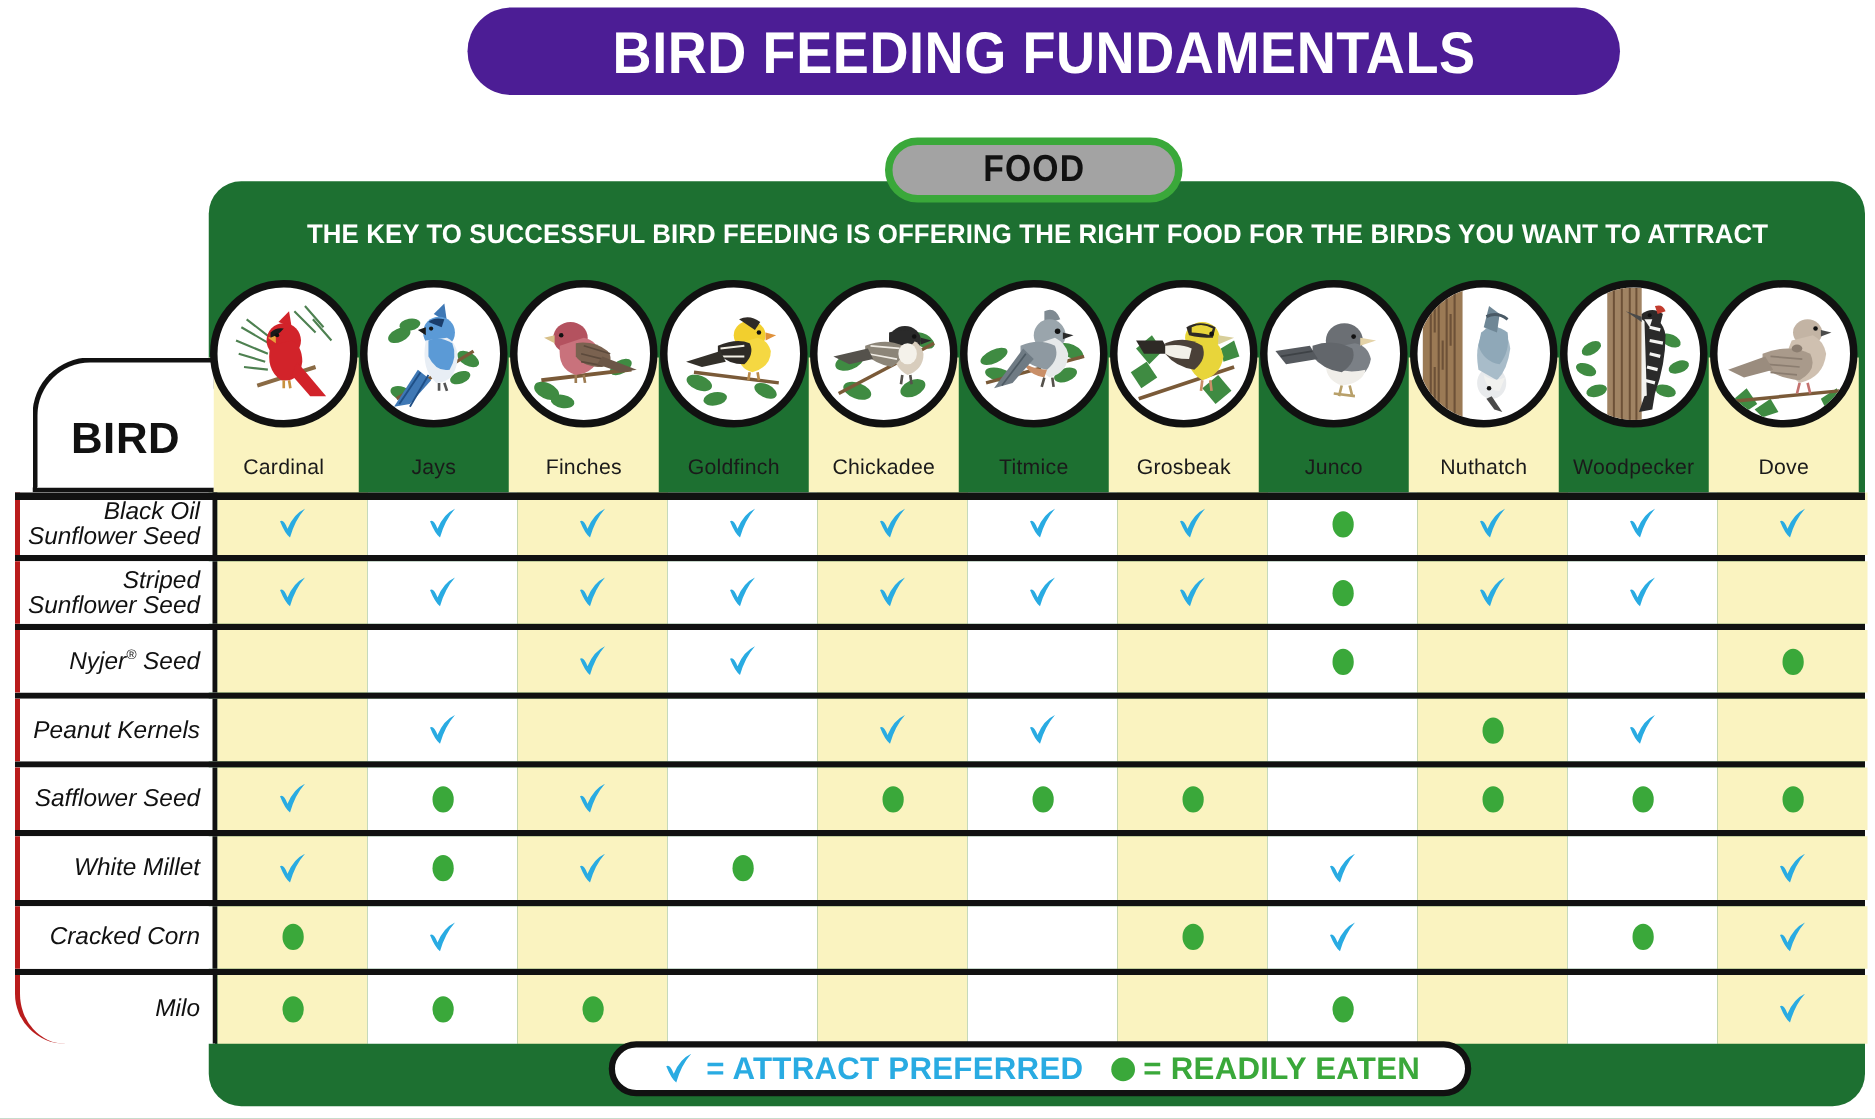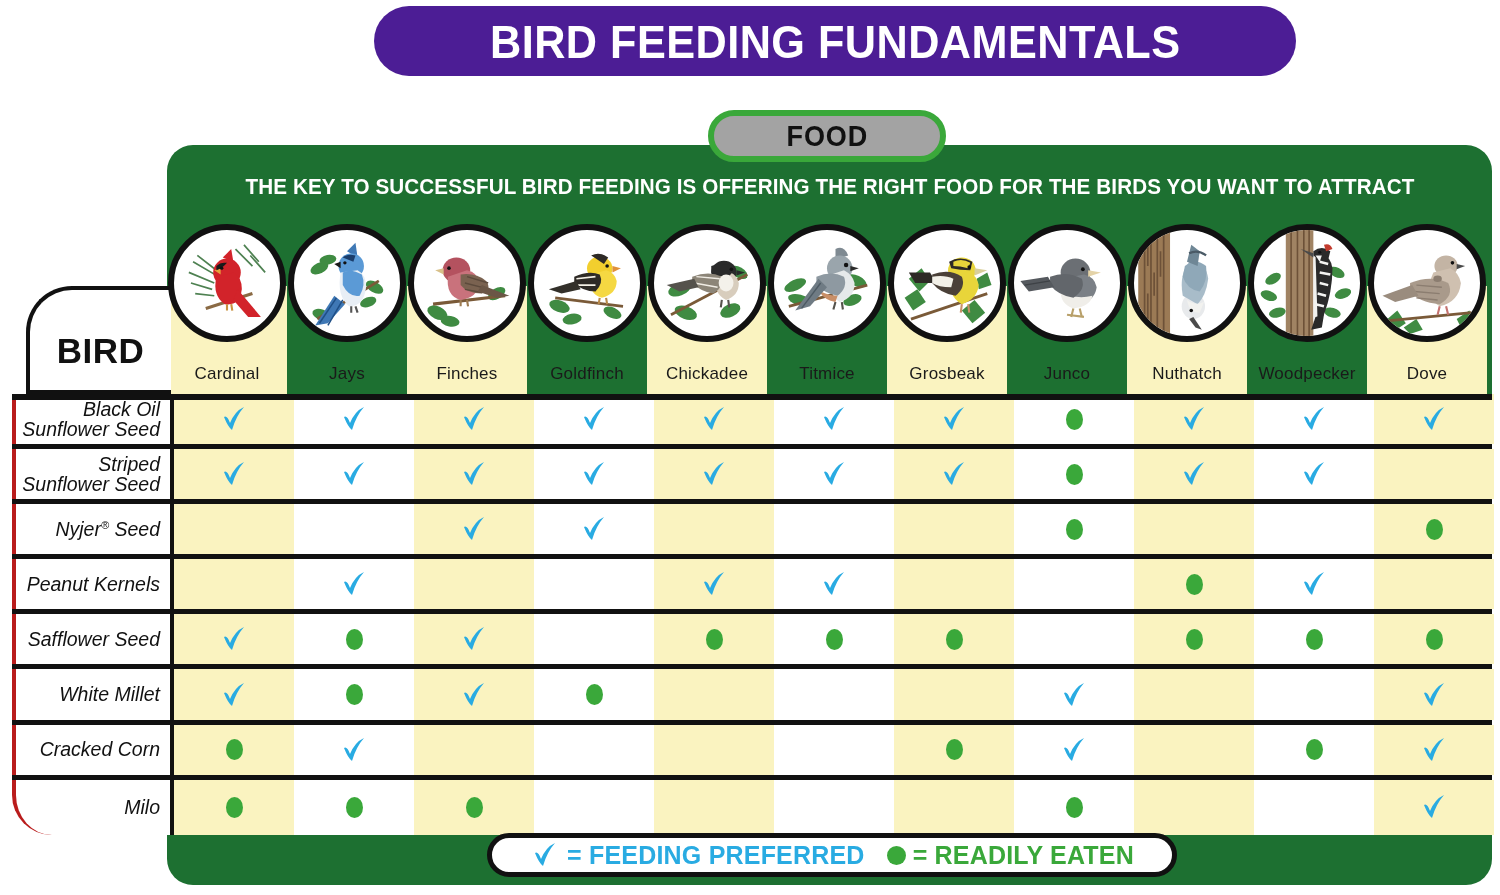--- a/index.html
+++ b/index.html
@@ -946,19 +946,19 @@
       </div>
     </div>
 
 </div>
 
 <div id="legend">
   <div class="legend-item">
     <svg class="mark-check" viewBox="0 0 30 30">
       <path d="M5 13 Q8 11 11 19 Q16 7 25 3 Q17 12 13 26 Q9 23 5 13 Z" fill="#29abe2"></path>
     </svg>
-    <span id="legend-check-text">= FEEDING PREFERRED</span>
+    <span id="legend-check-text">= ATTRACT PREFERRED</span>
   </div>
   <div class="legend-item">
     <div class="legend-dot"></div>
     <span id="legend-dot-text">= READILY EATEN</span>
   </div>
 </div>
 
 </body></html>

